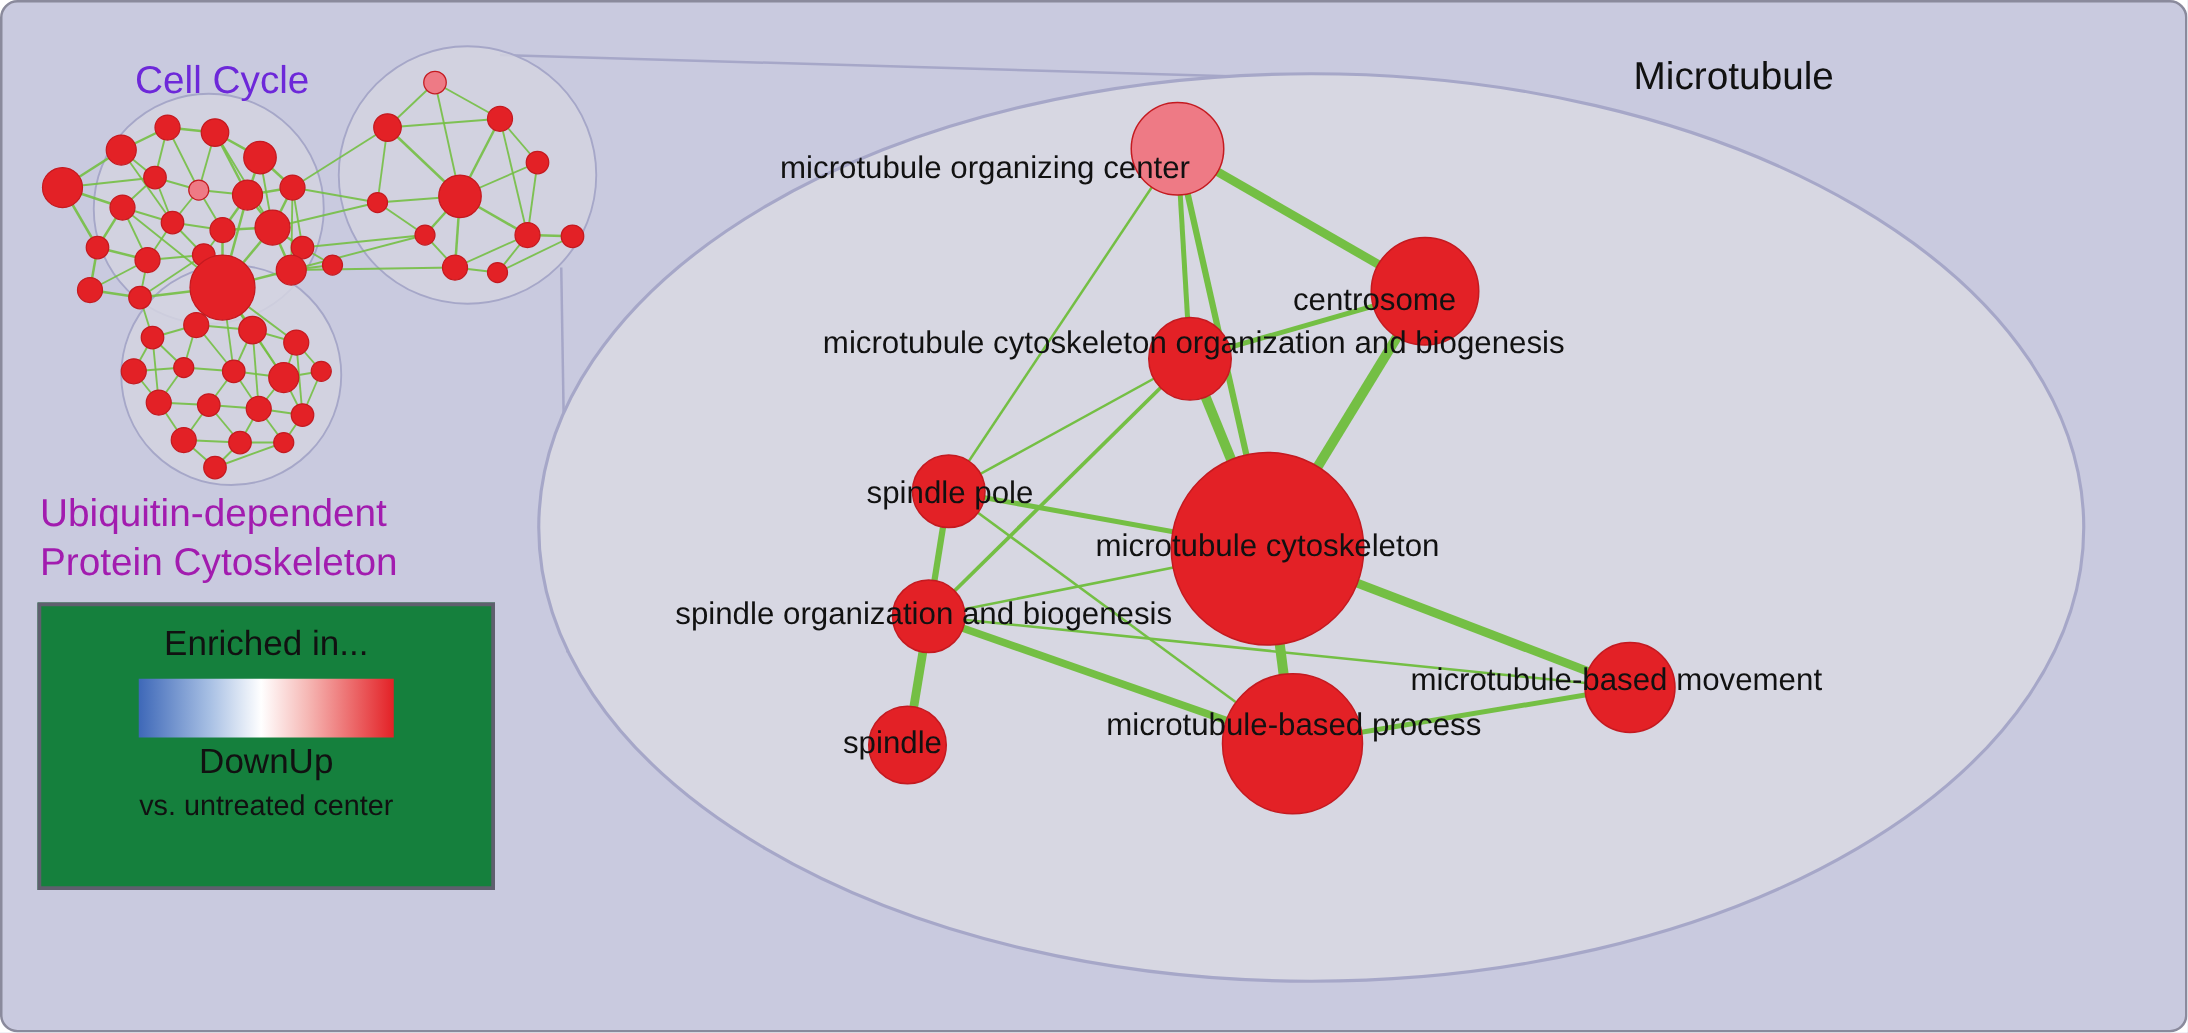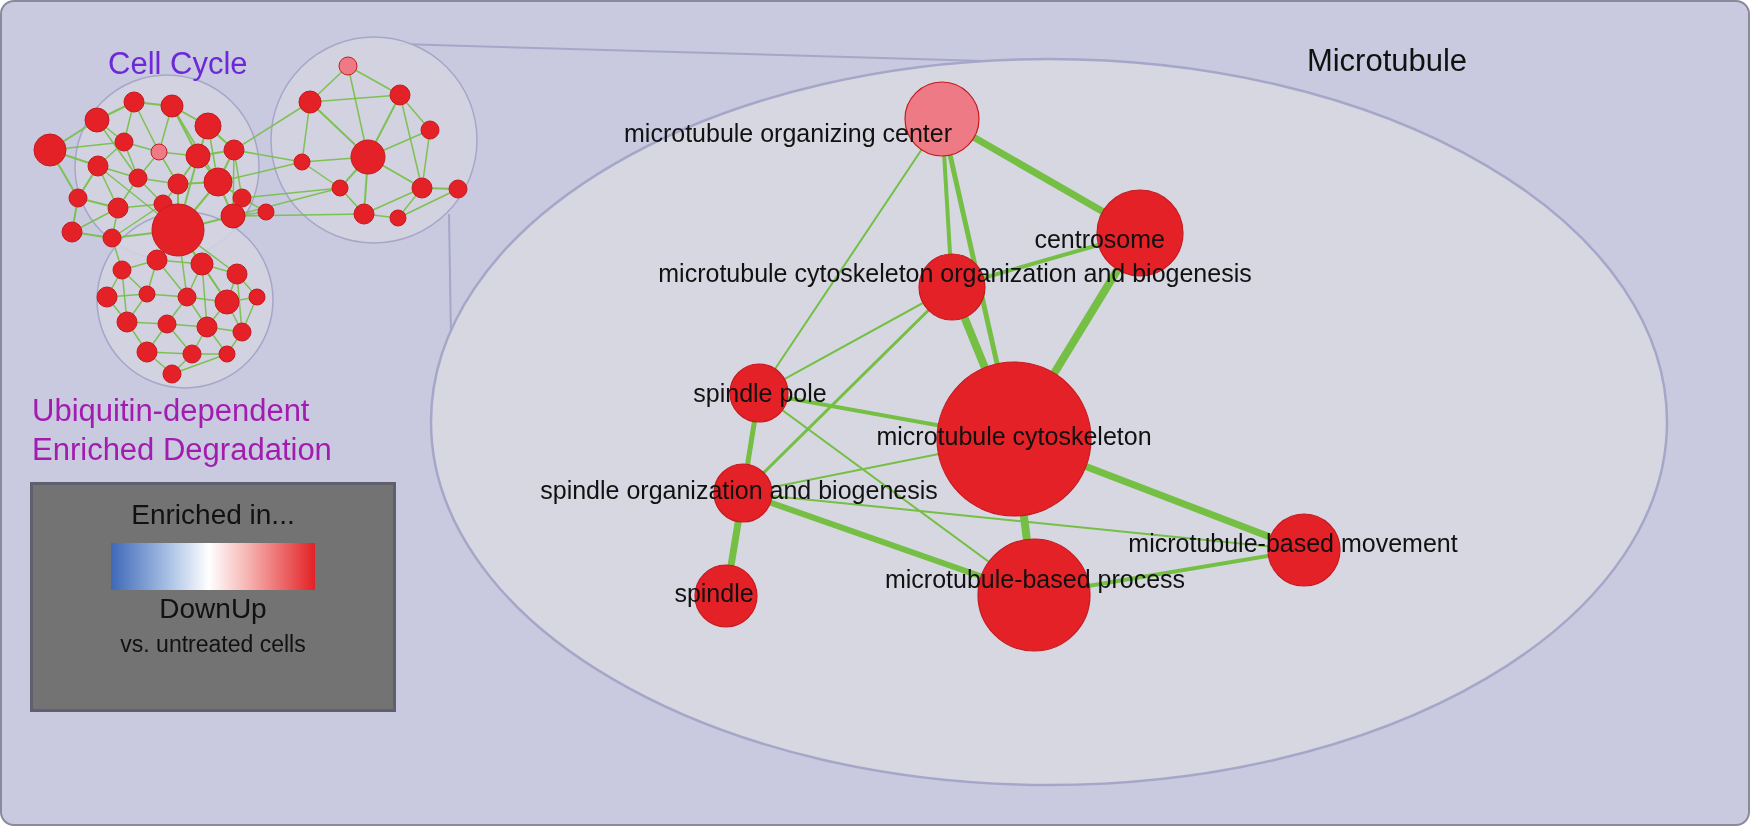--- a/index.html
+++ b/index.html
@@ -29,21 +29,21 @@
   .ubiq-label {
     left: 30px; top: 390px;
     font-size: 31px; color: #a21caf; line-height: 1.25;
   }
 
   .legend {
     position: absolute;
     left: 28px; top: 480px;
     width: 366px; height: 230px;
     border: 3px solid #5f5f6e;
-    background: #737373;
+    background: #15803d;
     text-align: center;
   }
   .legend-title {
     margin-top: 14px;
     font-size: 28px; color: #111111;
   }
   .legend-gradient {
     width: 204px; height: 47px;
     margin: 12px auto 0 auto;
   }
@@ -289,28 +289,28 @@
     </svg>
 
   <div class="overlay-label cell-cycle-label">Cell Cycle</div>
 
   <div class="overlay-label mc-label">
     <div>Microtubule</div>
   </div>
 
   <div class="overlay-label ubiq-label">
     <div>Ubiquitin-dependent</div>
-    <div>Enriched Degradation</div>
+    <div>Protein Cytoskeleton</div>
   </div>
 
   <div class="legend">
     <div class="legend-title">Enriched in...</div>
     <div class="legend-gradient" style="background: linear-gradient(90deg, rgb(62, 104, 184) 0%, rgb(168, 192, 228) 28%, rgb(255, 255, 255) 48%, rgb(246, 185, 182) 66%, rgb(227, 33, 38) 100%);"></div>
     <div class="legend-ends">
       <span>Down</span>
       <span>Up</span>
     </div>
     <div class="legend-caption">
-      <div>vs. untreated cells</div>
+      <div>vs. untreated center</div>
     </div>
   </div>
 
 </div>
 
 </body></html>

